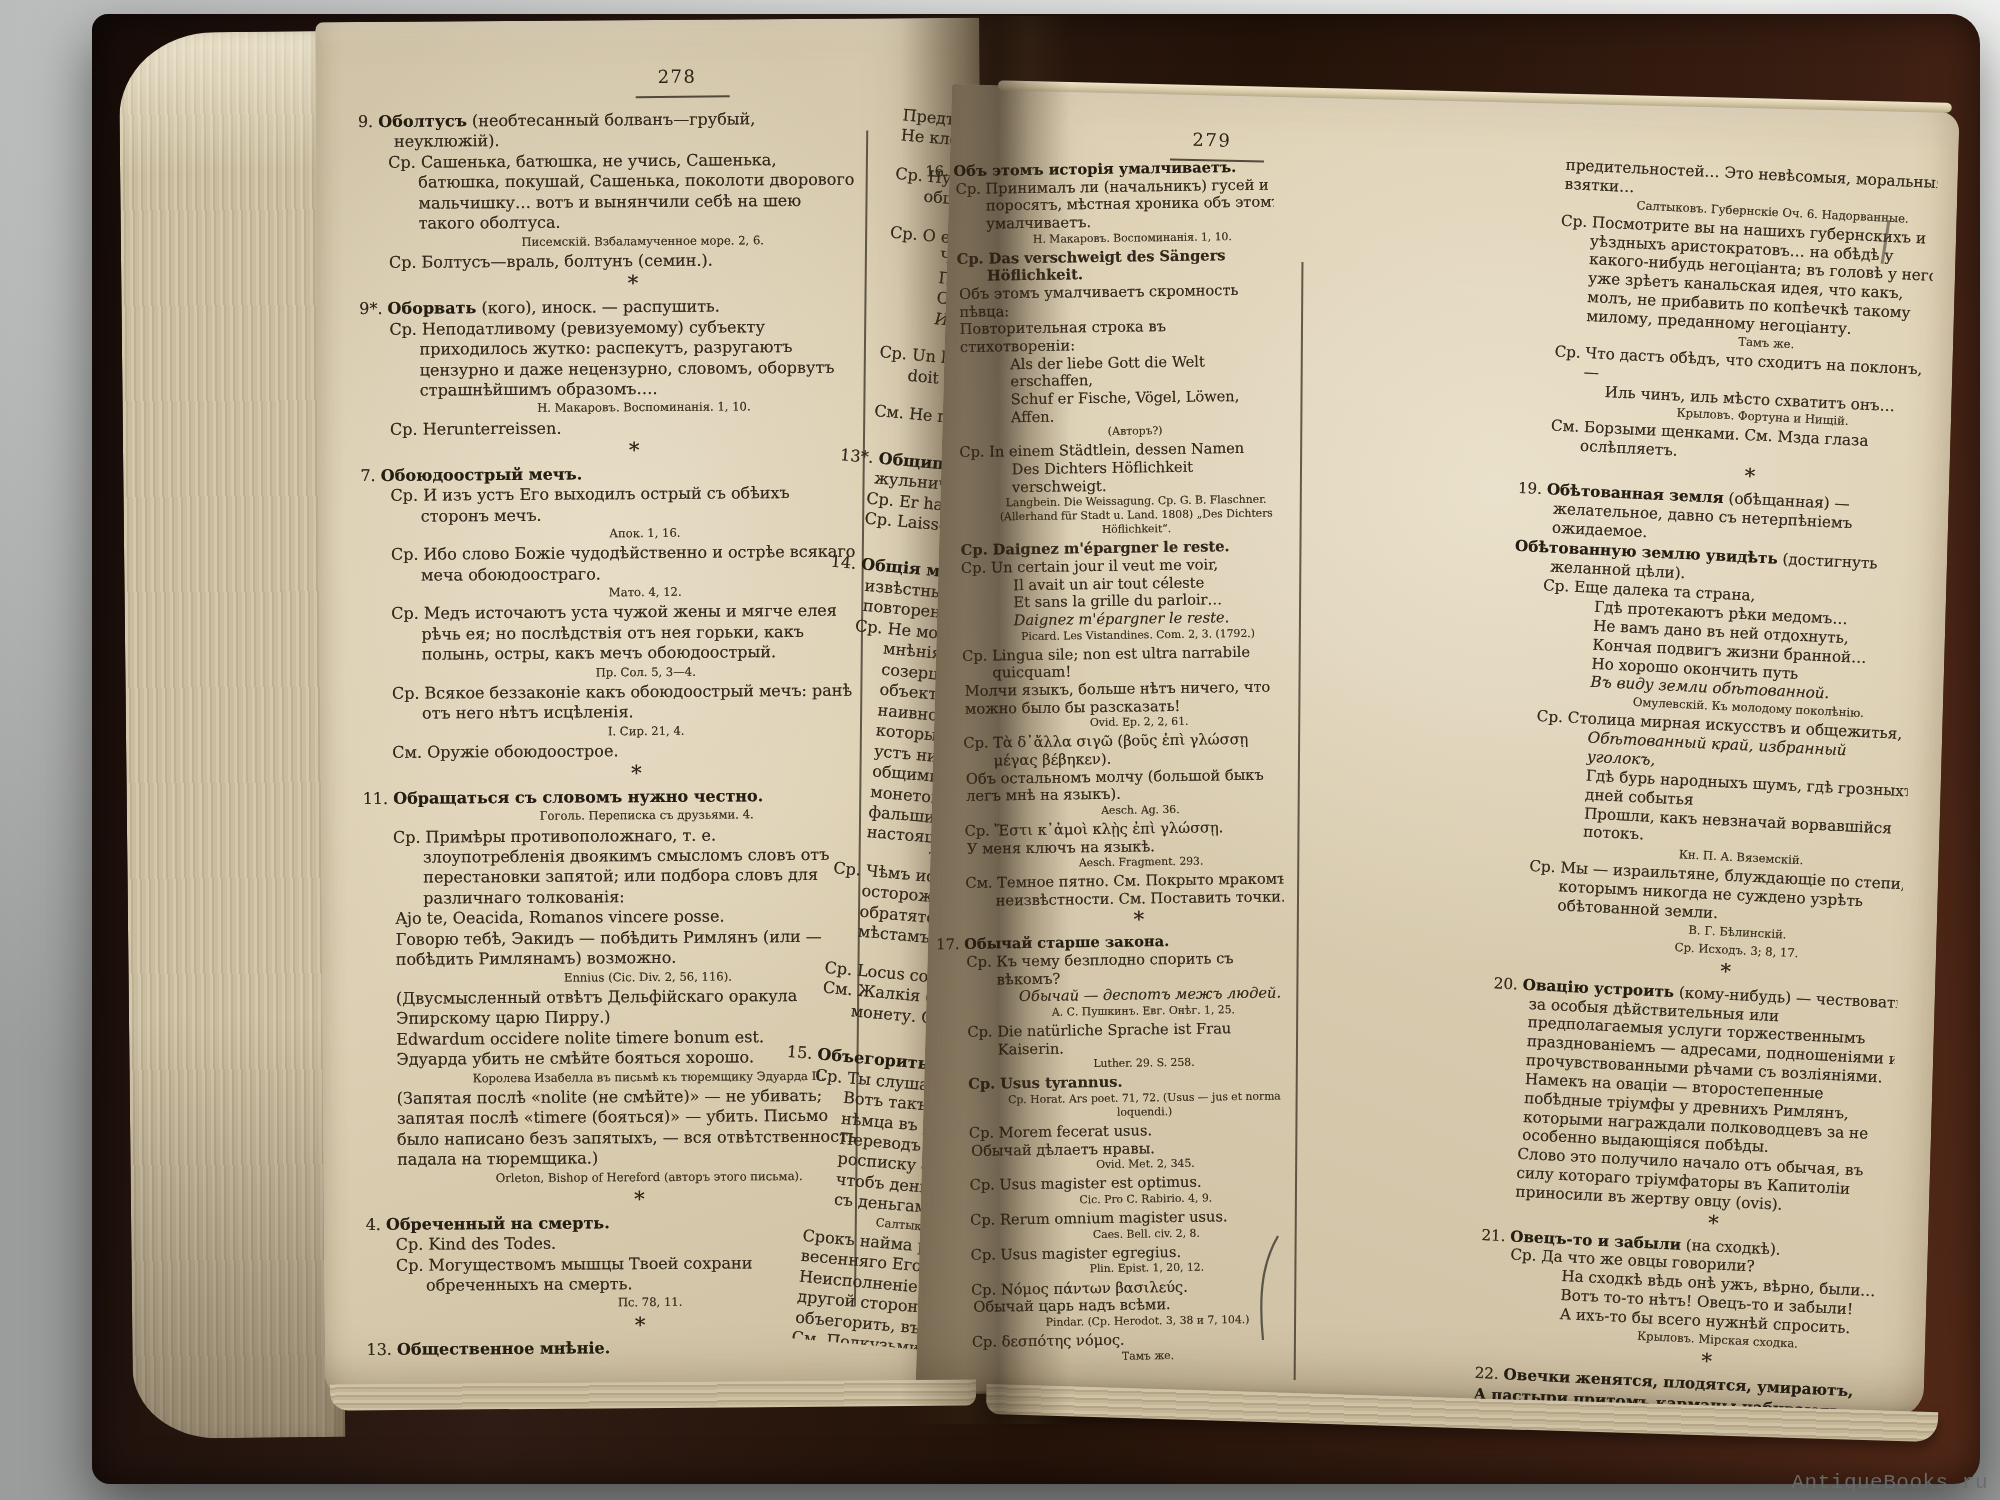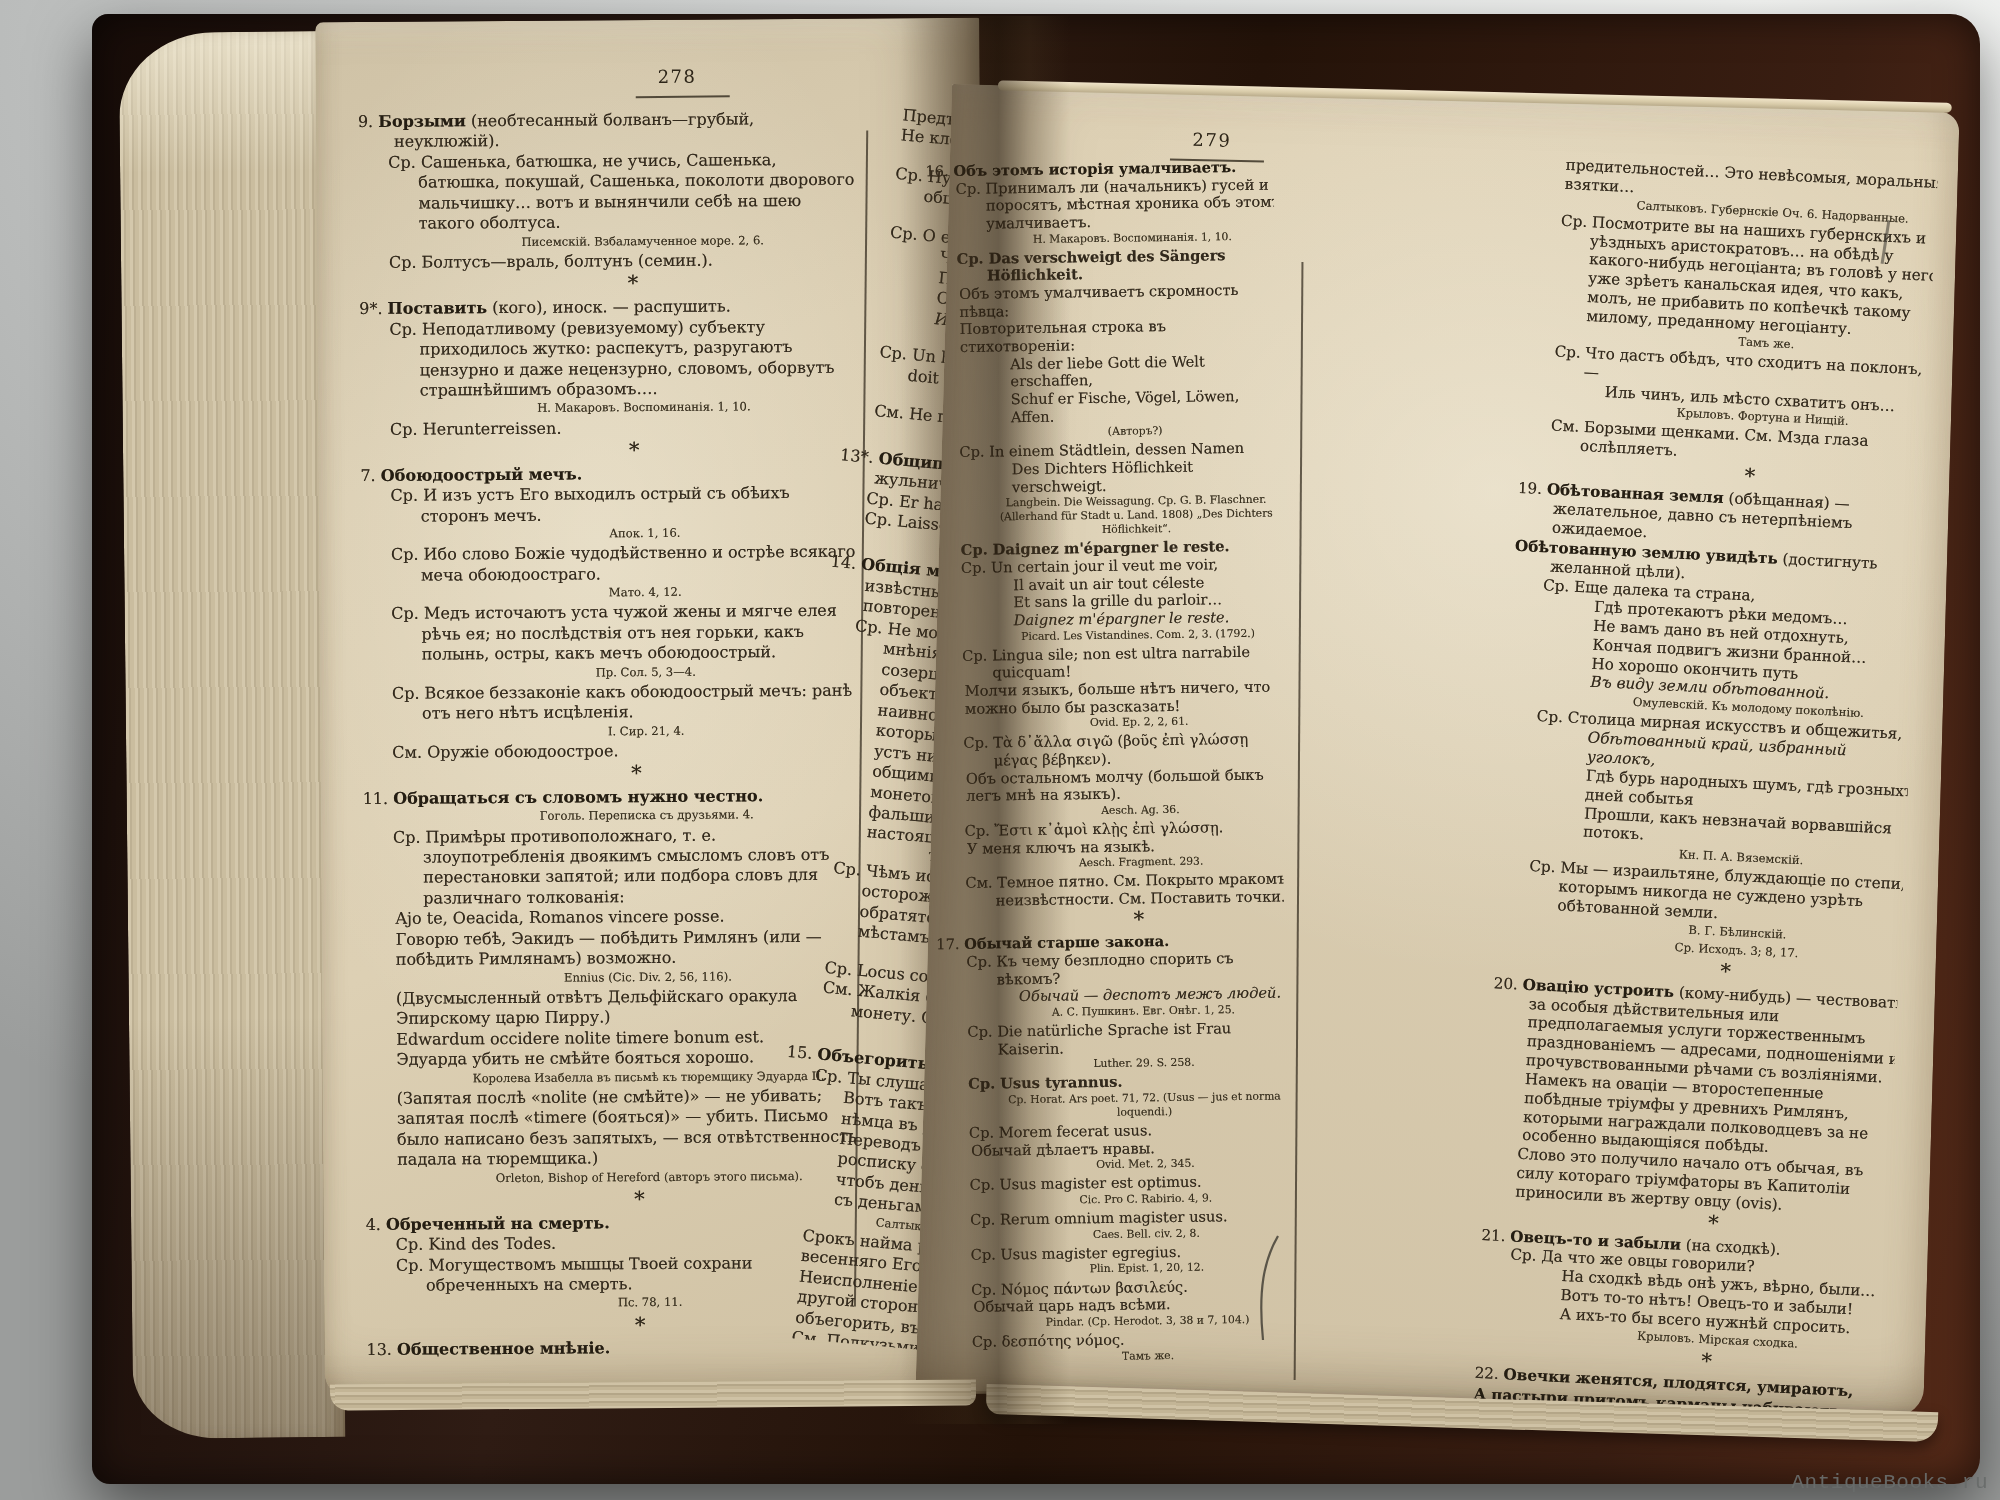--- a/index.html
+++ b/index.html
@@ -65,26 +65,26 @@
 
 <div class="photo">
   <div class="cover"></div>
   <div class="fore-edge"></div>
 
   <div class="page page-left">
     <div class="pg-head" style="left:342px;top:46px;">278</div>
     <div class="pg-rule" style="left:320px;top:76px;width:94px;transform:rotate(-.3deg);"></div>
     <div class="divider" style="left:540px;top:112px;height:1176px;transform:rotate(1deg);"></div>
     <div class="col" style="left:42px;top:88px;width:498px;height:1252px;overflow:hidden;">
-        <div class="ln entry"><span>9. </span><b>Борзыми</b> (необтесанный болванъ—грубый, неуклюжій).</div>
+        <div class="ln entry"><span>9. </span><b>Оболтусъ</b> (необтесанный болванъ—грубый, неуклюжій).</div>
         <div class="ln p">Ср. Сашенька, батюшка, не учись, Сашенька, батюшка, покушай, Сашенька, поколоти дворового мальчишку… вотъ и вынянчили себѣ на шею такого оболтуса.</div>
         <div class="ln cite">Писемскій. Взбаламученное море. 2, 6.</div>
         <div class="ln p">Ср. Болтусъ—враль, болтунъ (семин.).</div>
         <div class="ln sep">*</div>
-        <div class="ln entry"><span>9*. </span><b>Поставить</b> (кого), иноск. — распушить.</div>
+        <div class="ln entry"><span>9*. </span><b>Оборвать</b> (кого), иноск. — распушить.</div>
         <div class="ln p">Ср. Неподатливому (ревизуемому) субъекту приходилось жутко: распекутъ, разругаютъ цензурно и даже нецензурно, словомъ, оборвутъ страшнѣйшимъ образомъ….</div>
         <div class="ln cite">Н. Макаровъ. Воспоминанія. 1, 10.</div>
         <div class="ln p">Ср. Herunterreissen.</div>
         <div class="ln sep">*</div>
         <div class="ln entry"><span>7. </span><b>Обоюдоострый мечъ.</b></div>
         <div class="ln p">Ср. И изъ устъ Его выходилъ острый съ обѣихъ сторонъ мечъ.</div>
         <div class="ln cite">Апок. 1, 16.</div>
         <div class="ln p">Ср. Ибо слово Божіе чудодѣйственно и острѣе всякаго меча обоюдоостраго.</div>
         <div class="ln cite">Мато. 4, 12.</div>
         <div class="ln p">Ср. Медъ источаютъ уста чужой жены и мягче елея рѣчь ея; но послѣдствія отъ нея горьки, какъ полынь, остры, какъ мечъ обоюдоострый.</div>

